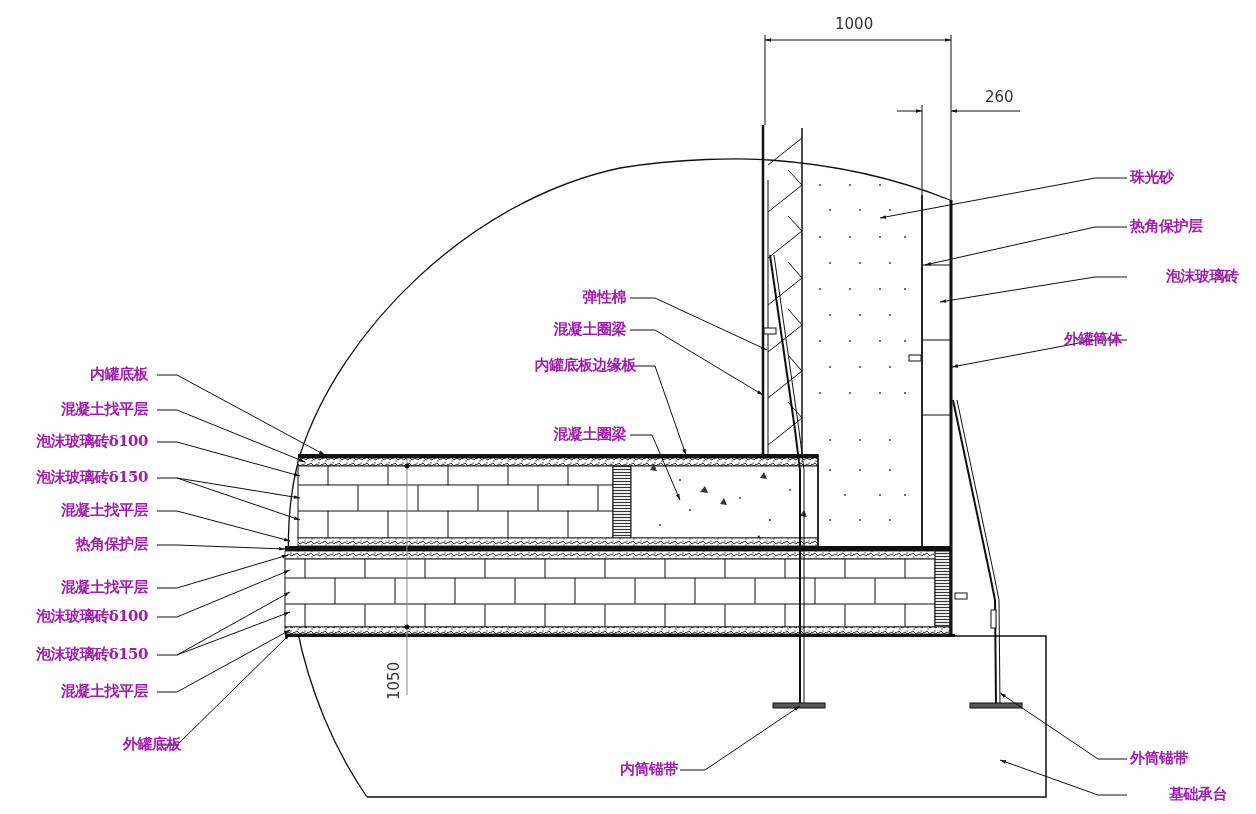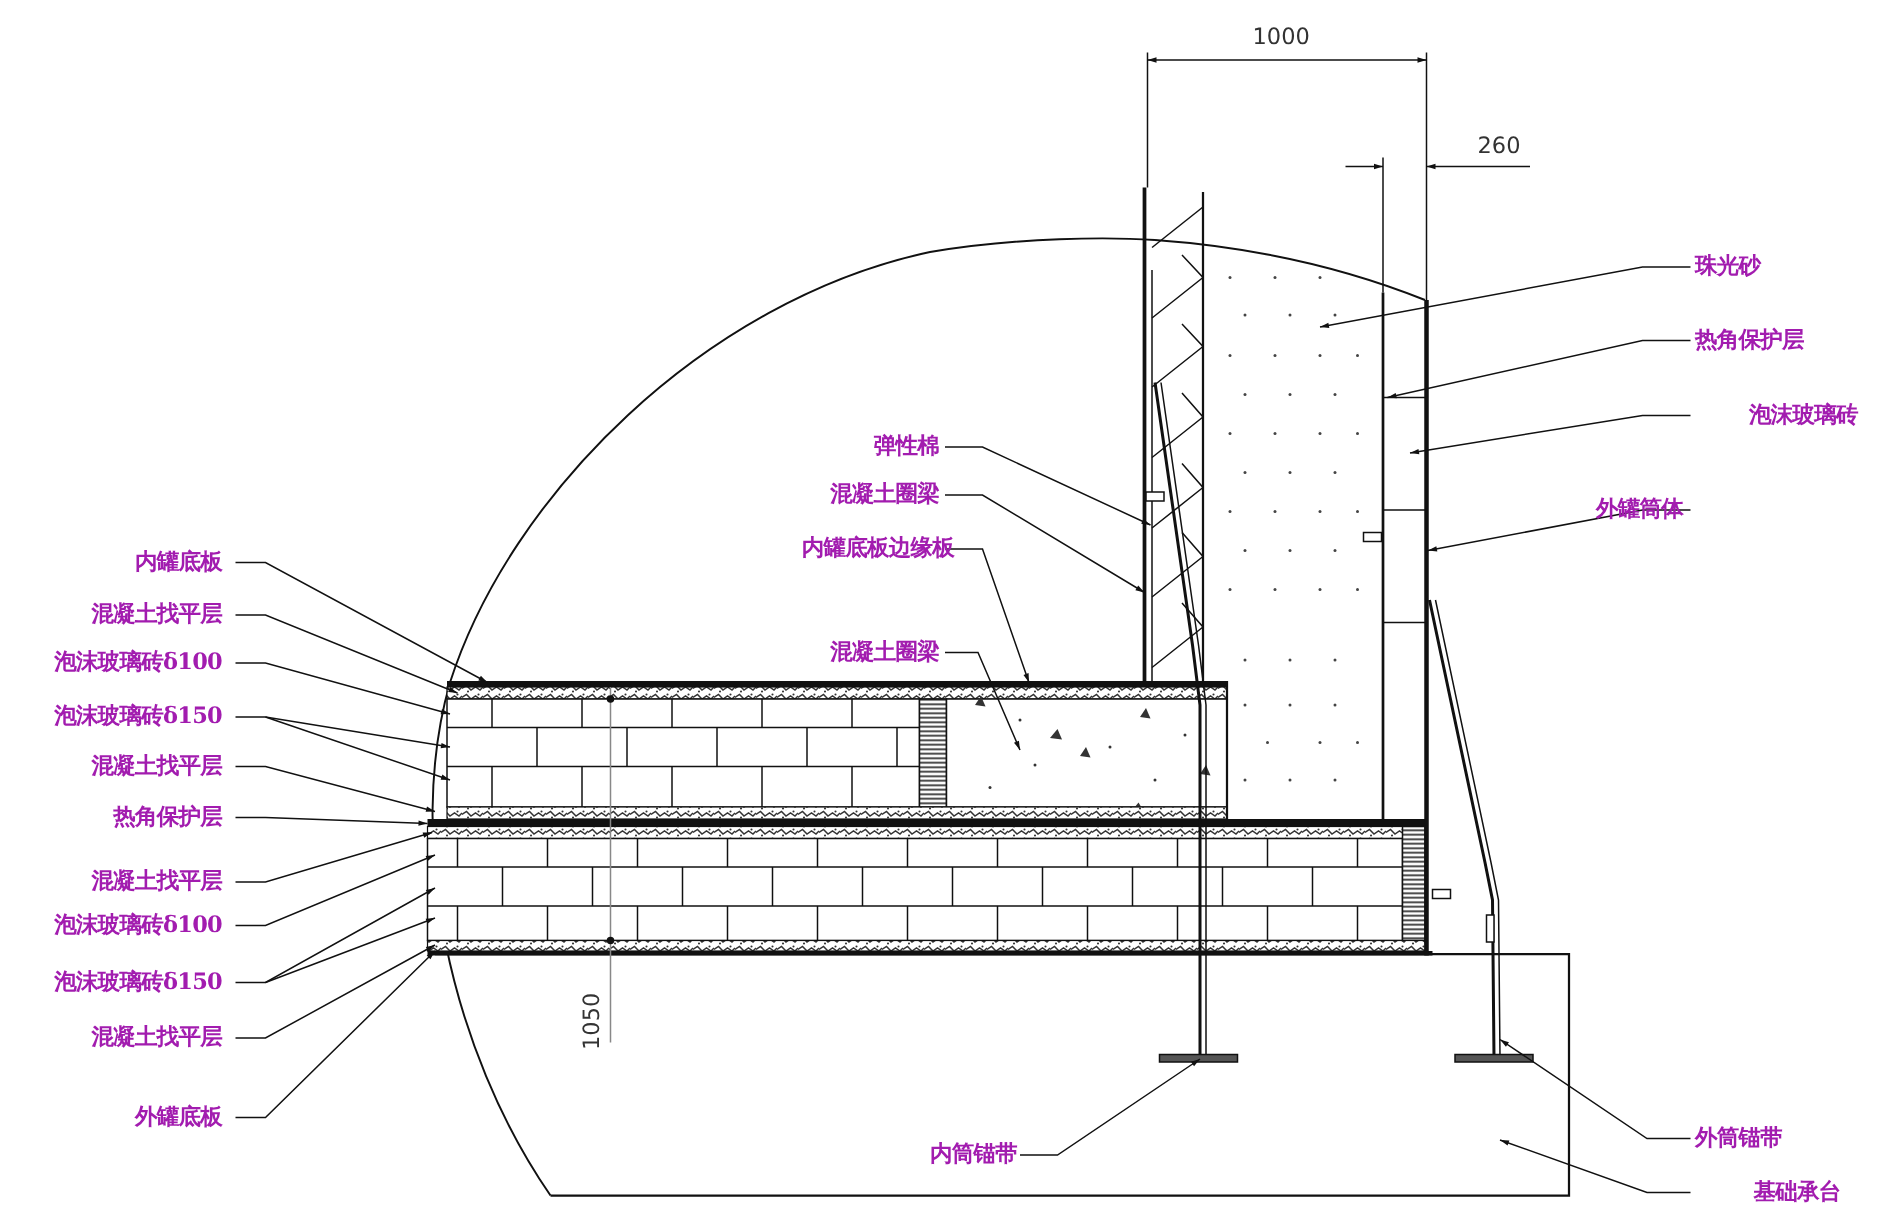--- a/index.html
+++ b/index.html
@@ -270,21 +270,21 @@
 <div class="lbl r" style="right:1108px; top:365px;">内罐底板</div>
 <div class="lbl r" style="right:1108px; top:400px;">混凝土找平层</div>
 <div class="lbl r" style="right:1108px; top:432px;">泡沫玻璃砖δ100</div>
 <div class="lbl r" style="right:1108px; top:468px;">泡沫玻璃砖δ150</div>
 <div class="lbl r" style="right:1108px; top:501px;">混凝土找平层</div>
 <div class="lbl r" style="right:1108px; top:535px;">热角保护层</div>
 <div class="lbl r" style="right:1108px; top:578px;">混凝土找平层</div>
 <div class="lbl r" style="right:1108px; top:607px;">泡沫玻璃砖δ100</div>
 <div class="lbl r" style="right:1108px; top:645px;">泡沫玻璃砖δ150</div>
 <div class="lbl r" style="right:1108px; top:682px;">混凝土找平层</div>
-<div class="lbl r" style="right:1108px; top:735px;">外罐底板</div>
+<div class="lbl r" style="right:1075px; top:735px;">外罐底板</div>
 
 <div class="lbl r" style="right:630px; top:288px;text-align:center;">弹性棉</div>
 <div class="lbl r" style="right:630px; top:320px;">混凝土圈梁</div>
 <div class="lbl r" style="right:620px; top:356px;">内罐底板边缘板</div>
 <div class="lbl r" style="right:630px; top:390px;margin-top:35px;">混凝土圈梁</div>
 
 <div class="lbl" style="left:1130px; top:168px;">珠光砂</div>
 <div class="lbl" style="left:1130px; top:217px;">热角保护层</div>
 <div class="lbl" style="left:1130px; top:267px;margin-left:36px;">泡沫玻璃砖</div>
 <div class="lbl" style="left:1064px; top:330px;">外罐筒体</div>

